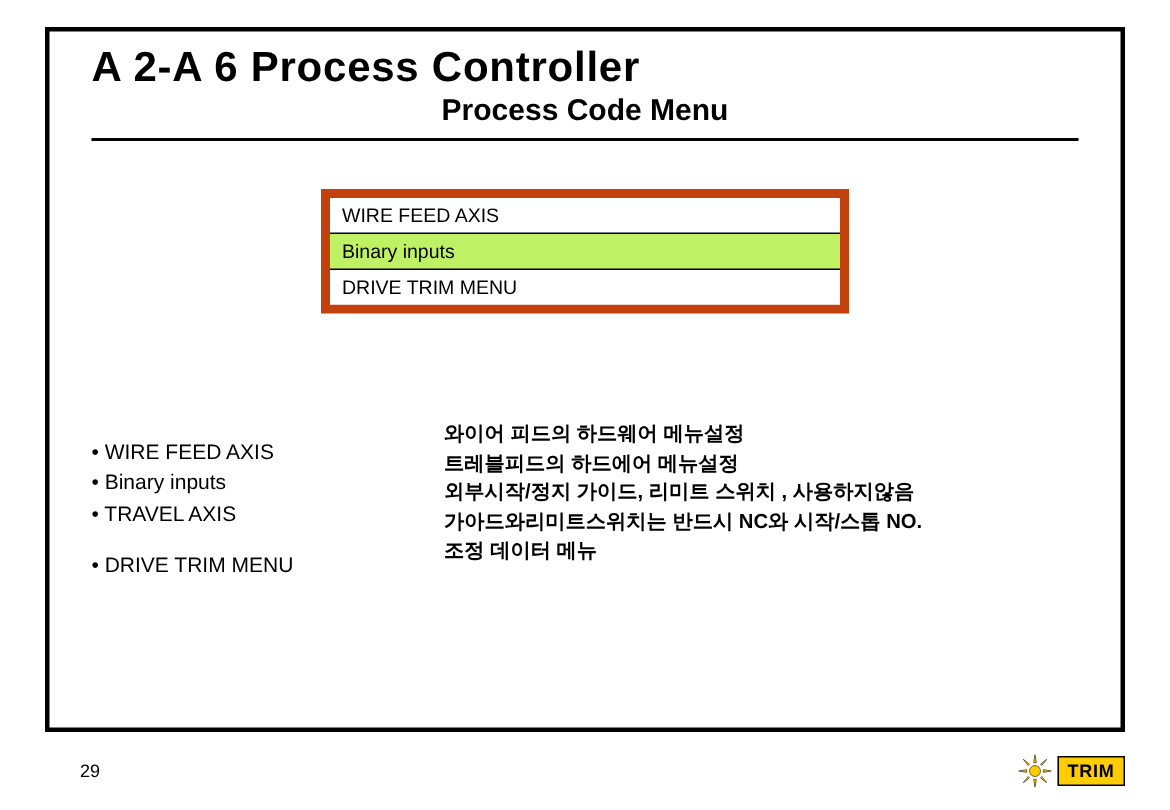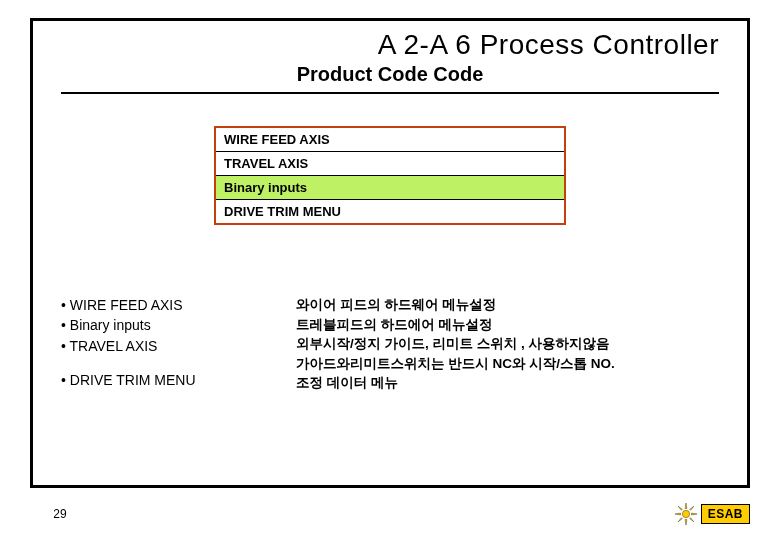--- a/index.html
+++ b/index.html
@@ -11,42 +11,42 @@
     padding: 18px 30px 10px 30px;
   }
   .frame {
     border: 3px solid #000;
     width: 720px;
     height: 470px;
     position: relative;
     padding: 8px 28px 0 28px;
   }
   .title {
-    text-align: right;
+    text-align: left;
     font-size: 28px;
-    font-weight: normal;
+    font-weight: bold;
     letter-spacing: 0.5px;
   }
   .subtitle {
     text-align: center;
     font-size: 20px;
     font-weight: bold;
     margin-top: 2px;
   }
   .hr {
     border: none;
     border-top: 2px solid #000;
     margin-top: 6px;
   }
   .menu-box {
     margin: 32px auto 0 auto;
     width: 352px;
-    border: 2px solid #c2410c;
+    border: 6px solid #c2410c;
     font-size: 13px;
-    font-weight: bold;
+    font-weight: normal;
   }
   .menu-row {
     display: flex;
     border-bottom: 1px solid #000;
     background: #fff;
   }
   .menu-row:last-child { border-bottom: none; }
   .menu-row.selected { background: #bef264; }
   .menu-cell-left {
     flex: 1;
@@ -58,20 +58,21 @@
     text-align: left;
   }
   .desc-block {
     display: flex;
     margin-top: 70px;
     font-size: 14px;
   }
   .desc-left {
     width: 235px;
     line-height: 1.45;
+    margin-top: 12px;
   }
   .desc-right {
     flex: 1;
     line-height: 1.45;
     font-weight: bold;
     font-family: "Malgun Gothic", Arial, sans-serif;
     font-size: 13.5px;
   }
   .bullet-line { white-space: nowrap; }
   .gap { height: 14px; }
@@ -110,30 +111,26 @@
     font-size: 12px;
     letter-spacing: 0.5px;
   }
 </style>
 </head>
 <body>
 
 <div class="page">
   <div class="frame">
     <div class="title">A 2-A 6 Process Controller</div>
-    <div class="subtitle">Product Code Code</div>
+    <div class="subtitle">Process Code Menu</div>
     <hr class="hr">
 
     <div class="menu-box">
       <div class="menu-row">
         <div class="menu-cell-left">WIRE FEED AXIS</div>
-        <div class="menu-cell-right"></div>
-      </div>
-      <div class="menu-row">
-        <div class="menu-cell-left">TRAVEL AXIS</div>
         <div class="menu-cell-right"></div>
       </div>
       <div class="menu-row selected">
         <div class="menu-cell-left">Binary inputs</div>
       </div>
       <div class="menu-row">
         <div class="menu-cell-left">DRIVE TRIM MENU</div>
         <div class="menu-cell-right"></div>
       </div>
     </div>
@@ -170,17 +167,17 @@
                 <polygon points="0,12 6,13 6,11"></polygon>
                 <polygon points="24,12 18,13 18,11"></polygon>
                 <polygon points="3.5,3.5 8,7 7,8"></polygon>
                 <polygon points="20.5,20.5 16,17 17,16"></polygon>
                 <polygon points="20.5,3.5 17,8 16,7"></polygon>
                 <polygon points="3.5,20.5 7,16 8,17"></polygon>
               </g>
             </g>
           </svg>
         </div>
-        <div class="logo-box">ESAB</div>
+        <div class="logo-box">TRIM</div>
       </div>
     </div>
   </div>
 </div>
 
 </body></html>

